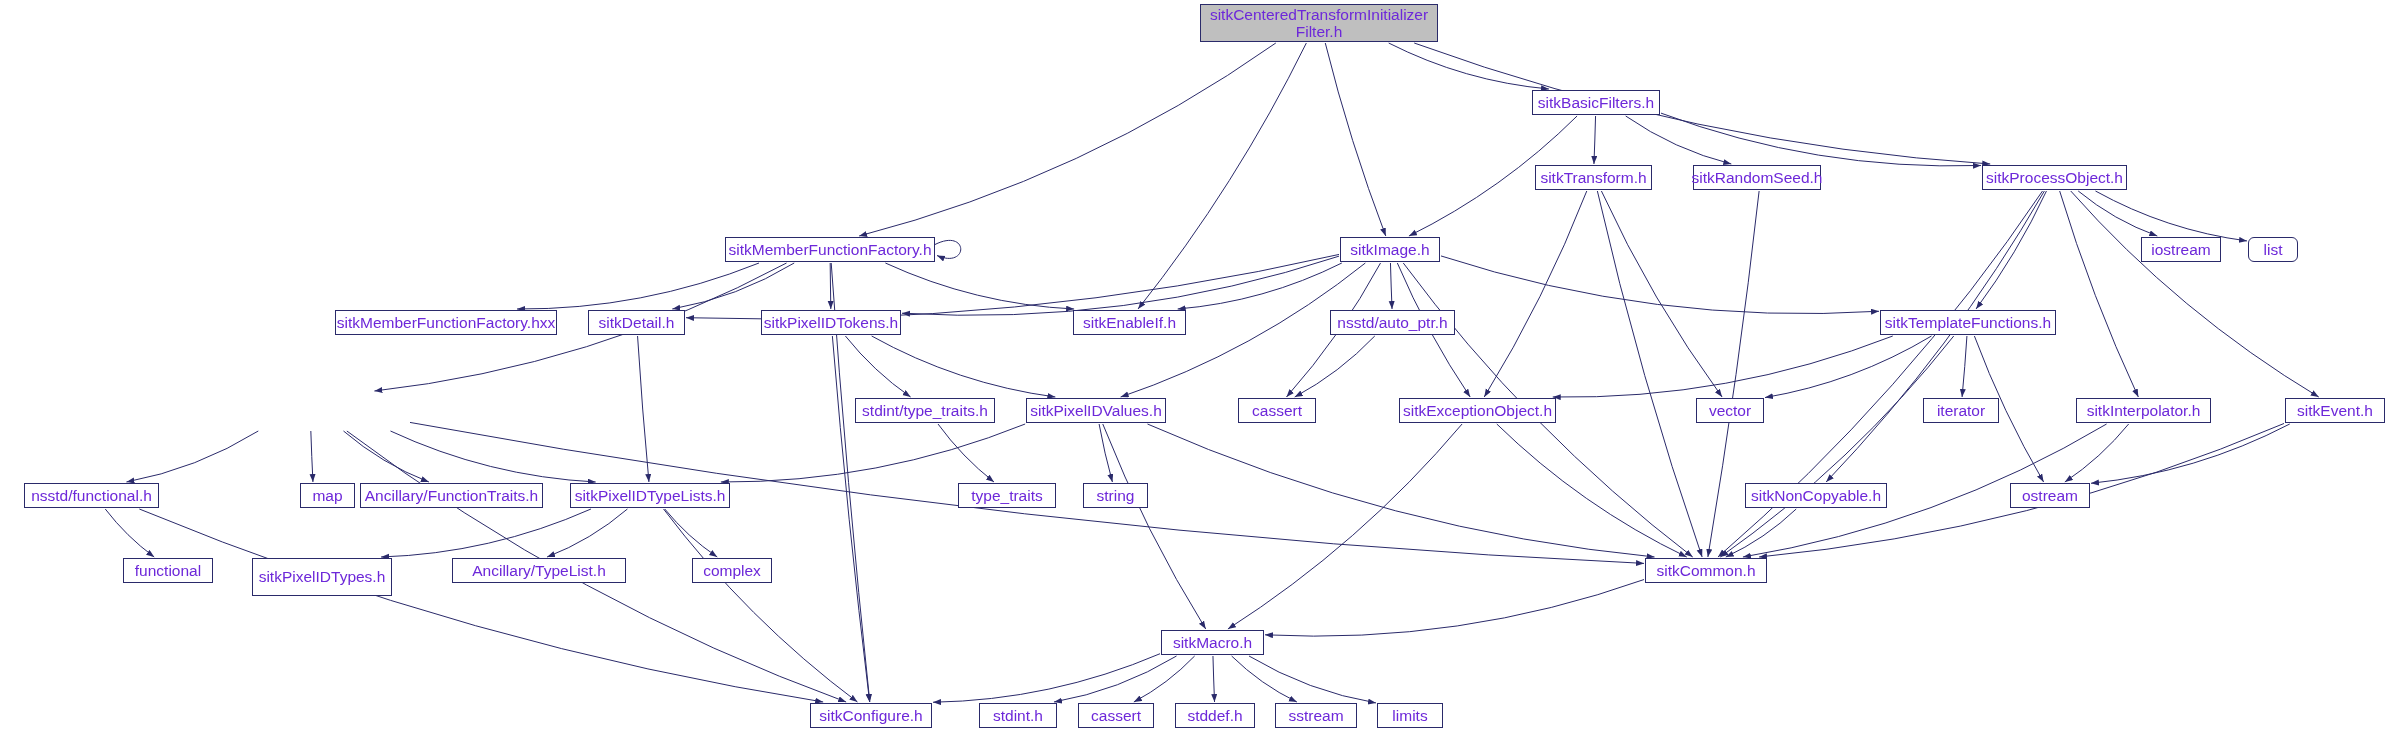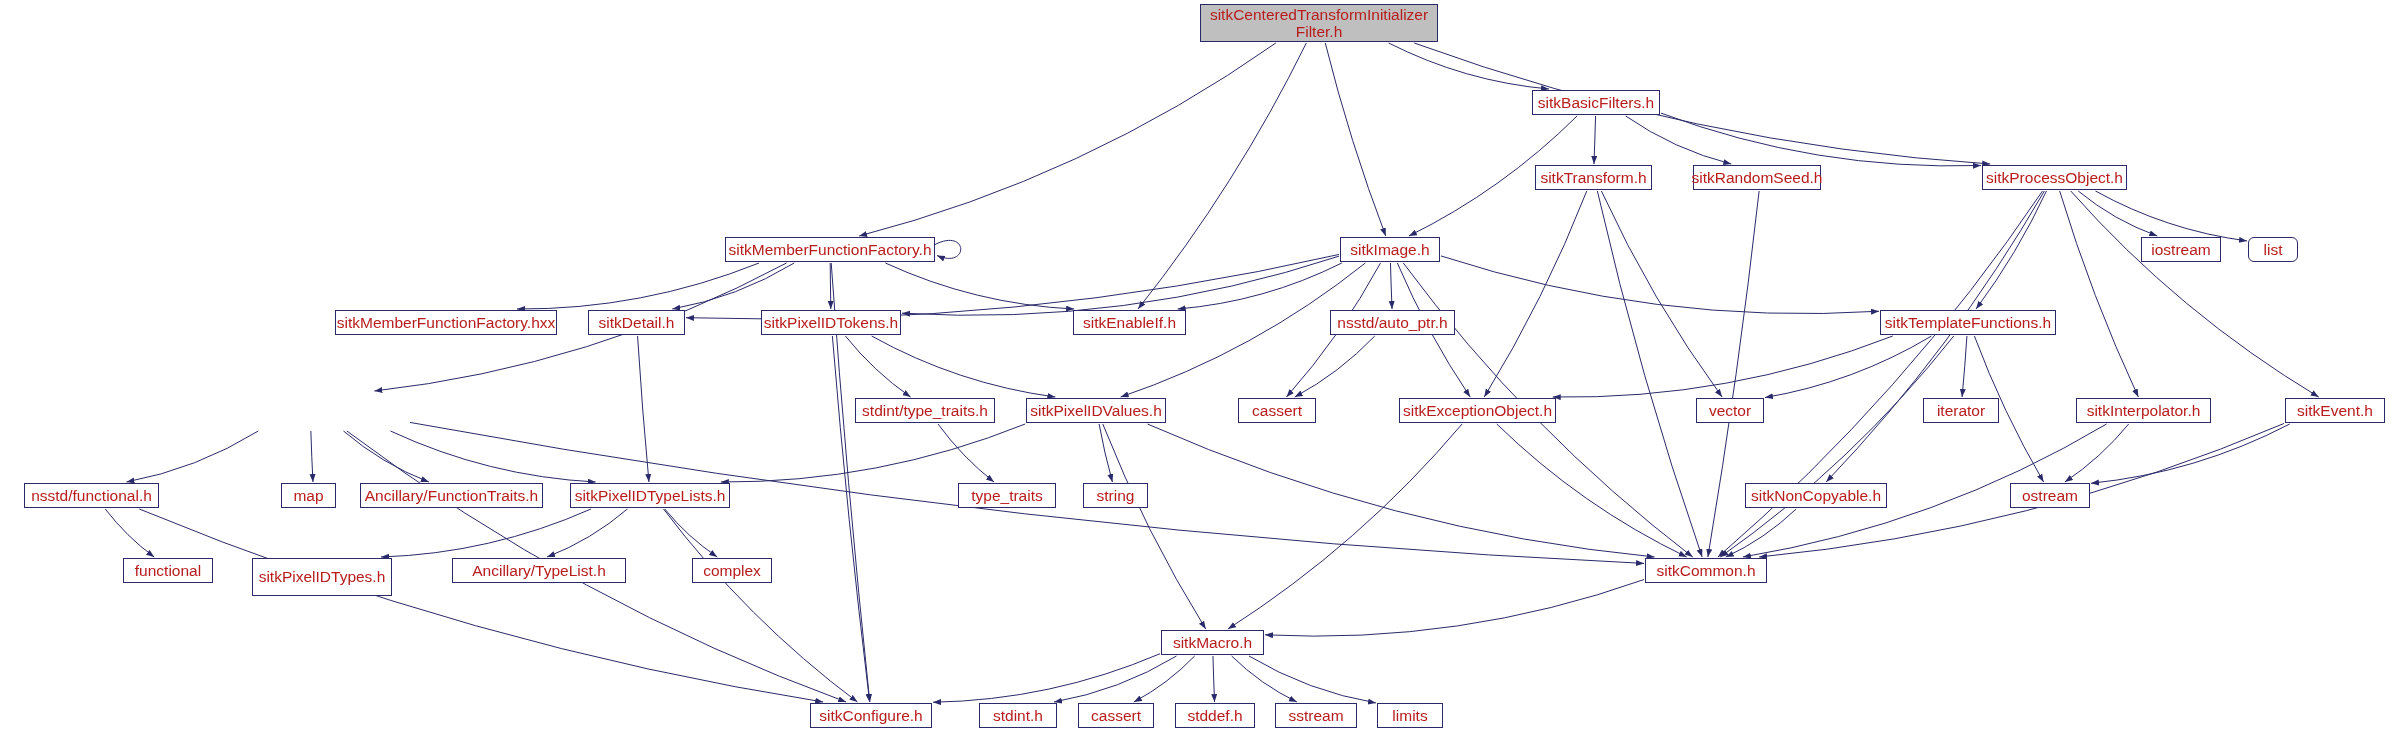--- a/index.html
+++ b/index.html
@@ -21,21 +21,21 @@
     top: 0;
     width: 2407px;
     height: 739px;
     pointer-events: none;
   }
   .node {
     position: absolute;
     box-sizing: border-box;
     border: 1px solid #2a2a6a;
     background: #ffffff;
-    color: #b91c1c;
+    color: #6d28d9;
     font-size: 15.5px;
     line-height: 1.12;
     display: flex;
     align-items: center;
     justify-content: center;
     text-align: center;
     white-space: pre-line;
     padding: 0 3px;
     z-index: 2;
   }
@@ -149,21 +149,21 @@
     <div class="node" style="left: 1880px; top: 310px; width: 176px; height: 25px;">sitkTemplateFunctions.h</div>
     <div class="node" style="left: 855px; top: 398px; width: 140px; height: 25px;">stdint/type_traits.h</div>
     <div class="node" style="left: 1026px; top: 398px; width: 140px; height: 25px;">sitkPixelIDValues.h</div>
     <div class="node" style="left: 1238px; top: 398px; width: 78px; height: 25px;">cassert</div>
     <div class="node" style="left: 1399px; top: 398px; width: 157px; height: 25px;">sitkExceptionObject.h</div>
     <div class="node" style="left: 1696px; top: 398px; width: 68px; height: 25px;">vector</div>
     <div class="node" style="left: 1923px; top: 398px; width: 76px; height: 25px;">iterator</div>
     <div class="node" style="left: 2076px; top: 398px; width: 135px; height: 25px;">sitkInterpolator.h</div>
     <div class="node" style="left: 2285px; top: 398px; width: 100px; height: 25px;">sitkEvent.h</div>
     <div class="node" style="left: 24px; top: 483px; width: 135px; height: 25px;">nsstd/functional.h</div>
-    <div class="node" style="left: 281px; top: 483px; width: 55px; height: 25px;">map</div>
+    <div class="node" style="left: 300px; top: 483px; width: 55px; height: 25px;">map</div>
     <div class="node" style="left: 360px; top: 483px; width: 183px; height: 25px;">Ancillary/FunctionTraits.h</div>
     <div class="node" style="left: 570px; top: 483px; width: 160px; height: 25px;">sitkPixelIDTypeLists.h</div>
     <div class="node" style="left: 958px; top: 483px; width: 98px; height: 25px;">type_traits</div>
     <div class="node" style="left: 1083px; top: 483px; width: 65px; height: 25px;">string</div>
     <div class="node" style="left: 1745px; top: 483px; width: 142px; height: 25px;">sitkNonCopyable.h</div>
     <div class="node" style="left: 2010px; top: 483px; width: 80px; height: 25px;">ostream</div>
     <div class="node" style="left: 123px; top: 558px; width: 90px; height: 25px;">functional</div>
     <div class="node" style="left: 252px; top: 558px; width: 140px; height: 38px;">sitkPixelIDTypes.h</div>
     <div class="node" style="left: 452px; top: 558px; width: 174px; height: 25px;">Ancillary/TypeList.h</div>
     <div class="node" style="left: 692px; top: 558px; width: 80px; height: 25px;">complex</div>

